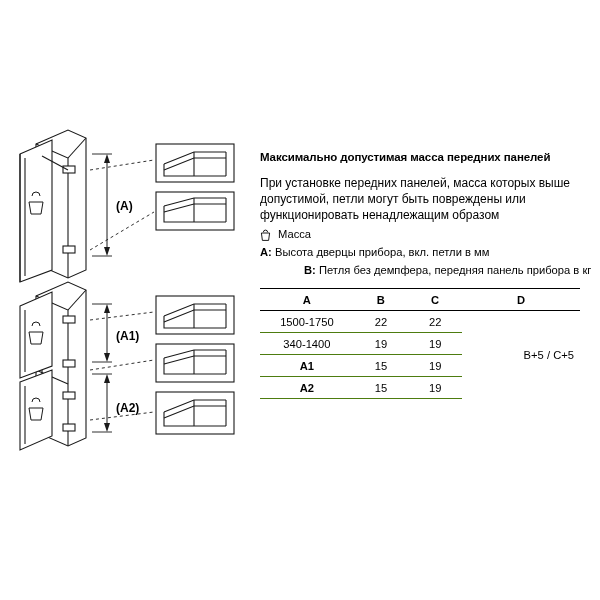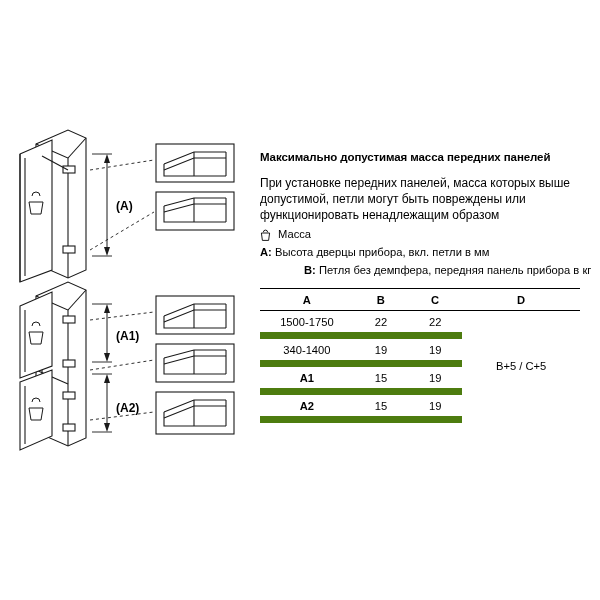--- a/index.html
+++ b/index.html
@@ -78,38 +78,39 @@
   
   .spec-table {
     margin-top: 10px;
     border-collapse: collapse;
     width: 320px;
     font-size: 11.2px;
   }
   .spec-table th,
   .spec-table td {
     border-top: 1px solid #000;
-    border-bottom: 7px solid #4d7c0f;
+    border-bottom: 1px solid #4d7c0f;
     padding: 2px 6px;
     text-align: center;
     height: 17px;
     vertical-align: middle;
   }
   .spec-table th {
     font-weight: bold;
     border-bottom: 1px solid #000;
   }
   .spec-table .col-a { width: 92px; }
   .spec-table .col-b { width: 48px; }
   .spec-table .col-c { width: 48px; }
   .spec-table .col-d { width: 122px; }
   .spec-table td.cell-a-label { font-weight: bold; margin-top: 22px; }
   .spec-table td.d-cell {
     border-top: none;
     border-bottom: none;
+    text-align: right;
   }
   .spec-table tr:last-child td.d-cell { border-bottom: 1px solid #000; }
   .spec-table tr.first-body td.d-cell { border-top: none; }
   .spec-table thead th.col-d-head { border-bottom: 1px solid #000; }
 </style>
 </head>
 <body>
 
 <div class="page">
 

